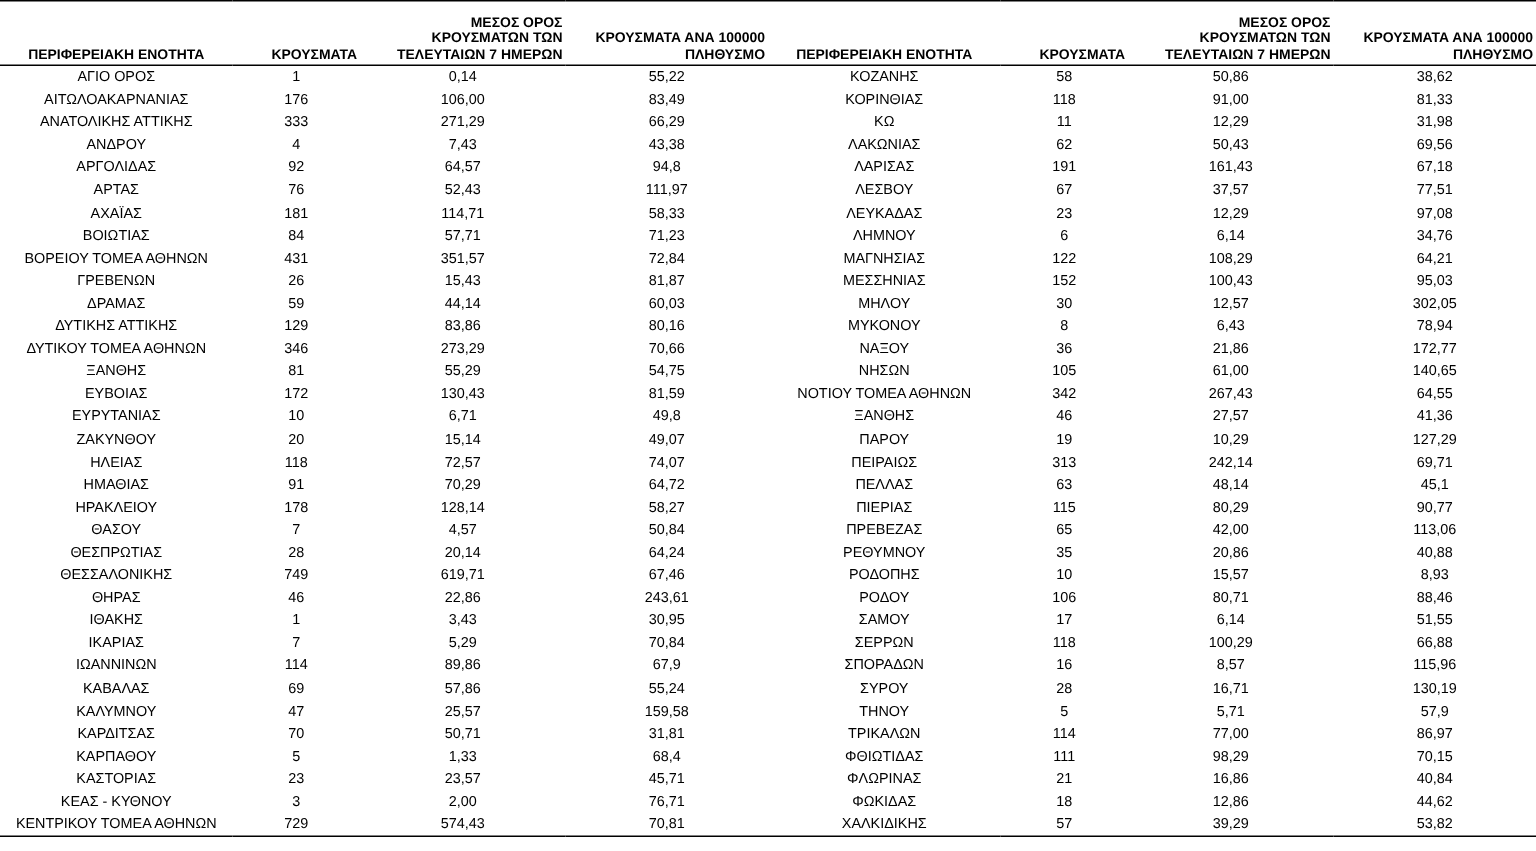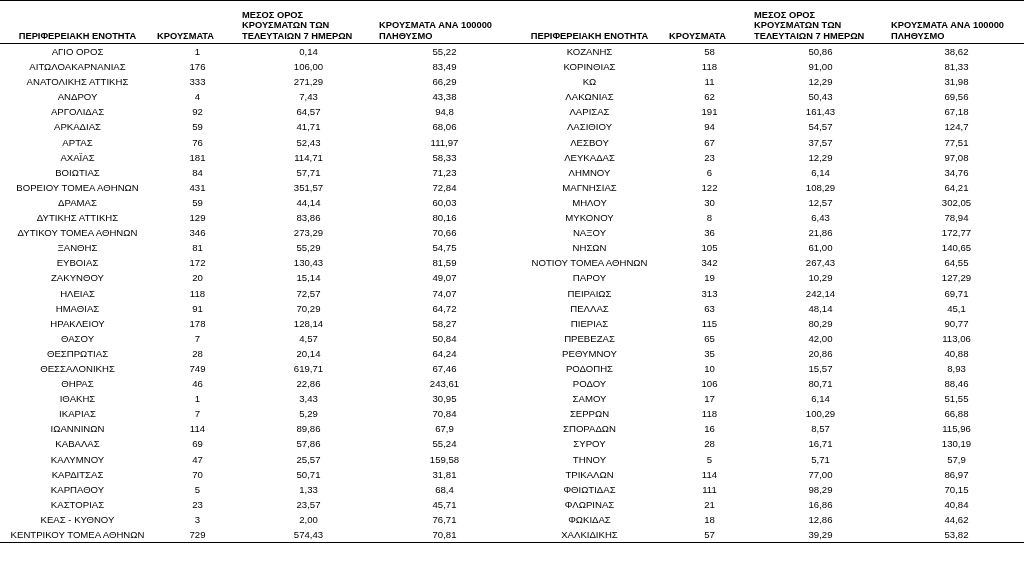--- a/index.html
+++ b/index.html
@@ -33,21 +33,21 @@
   table.grid col.c-per100 { width: 135px; }
 
   thead th {
     font-weight: bold;
     font-size: 9.3px;
     vertical-align: bottom;
     padding: 0 2px 2px 2px;
     line-height: 1.12;
     border-bottom: 1.4px solid #000;
     border-top: 1.4px solid #000;
-    text-align: left;
+    text-align: right;
     height: 40px;
   }
   thead th.left-head {
     text-align: center;
   }
   tbody td {
     padding: 0 3px;
     height: 15.1px;
     line-height: 15.1px;
     font-size: 9.6px;
@@ -145,30 +145,20 @@
           <td class="region">ΑΡΓΟΛΙΔΑΣ</td>
           <td class="num">92</td>
           <td class="num">64,57</td>
           <td class="num">94,8</td>
           <td class="region">ΛΑΡΙΣΑΣ</td>
           <td class="num">191</td>
           <td class="num">161,43</td>
           <td class="num">67,18</td>
         </tr>
         <tr>
-          <td class="region">ΑΡΚΑΔΙΑΣ</td>
-          <td class="num">59</td>
-          <td class="num">41,71</td>
-          <td class="num">68,06</td>
-          <td class="region">ΛΑΣΙΘΙΟΥ</td>
-          <td class="num">94</td>
-          <td class="num">54,57</td>
-          <td class="num">124,7</td>
-        </tr>
-        <tr>
           <td class="region">ΑΡΤΑΣ</td>
           <td class="num">76</td>
           <td class="num">52,43</td>
           <td class="num">111,97</td>
           <td class="region">ΛΕΣΒΟΥ</td>
           <td class="num">67</td>
           <td class="num">37,57</td>
           <td class="num">77,51</td>
         </tr>
         <tr>
@@ -195,20 +185,30 @@
           <td class="region">ΒΟΡΕΙΟΥ ΤΟΜΕΑ ΑΘΗΝΩΝ</td>
           <td class="num">431</td>
           <td class="num">351,57</td>
           <td class="num">72,84</td>
           <td class="region">ΜΑΓΝΗΣΙΑΣ</td>
           <td class="num">122</td>
           <td class="num">108,29</td>
           <td class="num">64,21</td>
         </tr>
         <tr>
+          <td class="region">ΓΡΕΒΕΝΩΝ</td>
+          <td class="num">26</td>
+          <td class="num">15,43</td>
+          <td class="num">81,87</td>
+          <td class="region">ΜΕΣΣΗΝΙΑΣ</td>
+          <td class="num">152</td>
+          <td class="num">100,43</td>
+          <td class="num">95,03</td>
+        </tr>
+        <tr>
           <td class="region">ΔΡΑΜΑΣ</td>
           <td class="num">59</td>
           <td class="num">44,14</td>
           <td class="num">60,03</td>
           <td class="region">ΜΗΛΟΥ</td>
           <td class="num">30</td>
           <td class="num">12,57</td>
           <td class="num">302,05</td>
         </tr>
         <tr>
@@ -245,20 +245,30 @@
           <td class="region">ΕΥΒΟΙΑΣ</td>
           <td class="num">172</td>
           <td class="num">130,43</td>
           <td class="num">81,59</td>
           <td class="region">ΝΟΤΙΟΥ ΤΟΜΕΑ ΑΘΗΝΩΝ</td>
           <td class="num">342</td>
           <td class="num">267,43</td>
           <td class="num">64,55</td>
         </tr>
         <tr>
+          <td class="region">ΕΥΡΥΤΑΝΙΑΣ</td>
+          <td class="num">10</td>
+          <td class="num">6,71</td>
+          <td class="num">49,8</td>
+          <td class="region">ΞΑΝΘΗΣ</td>
+          <td class="num">46</td>
+          <td class="num">27,57</td>
+          <td class="num">41,36</td>
+        </tr>
+        <tr>
           <td class="region">ΖΑΚΥΝΘΟΥ</td>
           <td class="num">20</td>
           <td class="num">15,14</td>
           <td class="num">49,07</td>
           <td class="region">ΠΑΡΟΥ</td>
           <td class="num">19</td>
           <td class="num">10,29</td>
           <td class="num">127,29</td>
         </tr>
         <tr>

